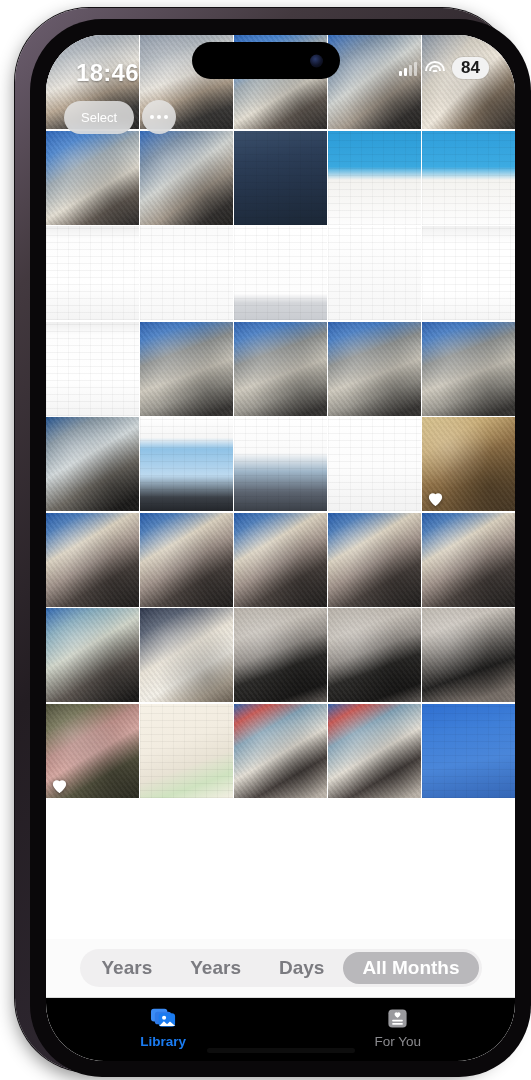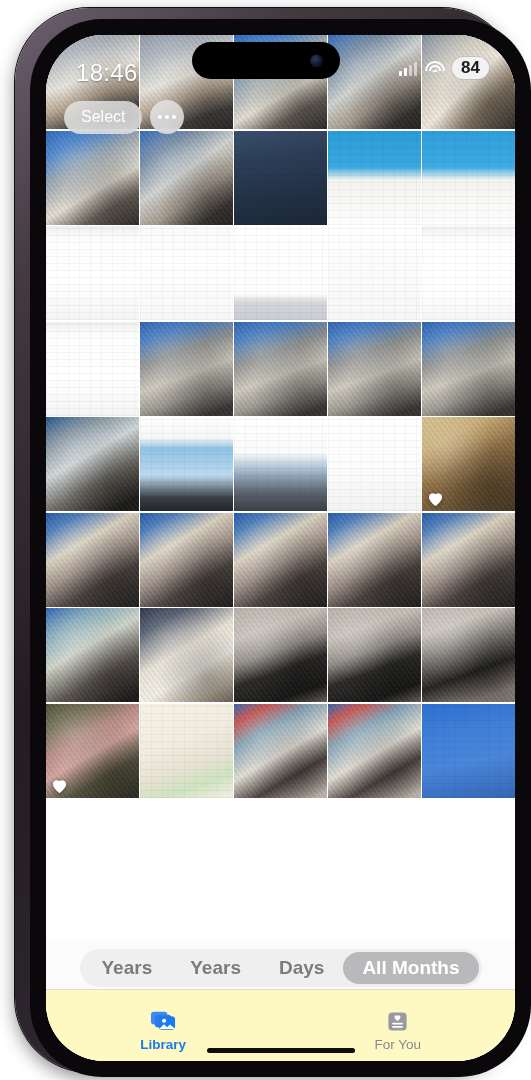--- a/index.html
+++ b/index.html
@@ -20,21 +20,21 @@
   #island{ position:absolute; left:50%; transform:translateX(-50%); top:34px;
            width:148px; height:37px; border-radius:19px; background:#000; z-index:40; }
   #island .lens{ position:absolute; right:17px; top:50%; transform:translateY(-50%);
            width:13px; height:13px; border-radius:50%;
            background:radial-gradient(circle at 40% 35%,#2b3a6b 0%,#101428 55%,#05060c 100%); }
 
   
   #statusbar{ position:absolute; top:0; left:0; width:469px; height:62px; z-index:35;
               display:flex; align-items:center; justify-content:space-between;
               padding:0 26px 0 30px; }
-  #clock{ font-size:24px; font-weight:400; color:#fff; letter-spacing:.3px;
+  #clock{ font-size:24px; font-weight:700; color:#fff; letter-spacing:.3px;
           text-shadow:0 1px 2px rgba(0,0,0,.35); margin-top:14px; }
   #status-right{ display:flex; align-items:center; gap:7px; margin-top:4px; }
   .sig{ display:flex; align-items:flex-end; gap:1.5px; height:15px; }
   .sig i{ width:3.5px; background:#fff; border-radius:1px; display:block; }
   .sig i:nth-child(1){height:5px} .sig i:nth-child(2){height:8px}
   .sig i:nth-child(3){height:11px;opacity:.55} .sig i:nth-child(4){height:14px;opacity:.55}
   .wifi{ width:21px; height:16px; position:relative; }
   .wifi b{ position:absolute; left:50%; transform:translateX(-50%);
            border:2.2px solid #fff; border-bottom:none;
            border-radius:50% 50% 0 0 / 100% 100% 0 0; display:block; }
@@ -48,21 +48,21 @@
   
   #navbar{ position:absolute; top:62px; left:0; width:469px; height:55px; z-index:30;
            display:flex; align-items:flex-start; justify-content:space-between;
            padding:0 16px 0 18px; }
   #dateblock{ line-height:1.02; }
   #dateblock .date{ font-size:27px; font-weight:700; color:#fff;
                     text-shadow:0 1px 3px rgba(0,0,0,.5); letter-spacing:-.4px; }
   #dateblock .place{ font-size:19px; font-weight:600; color:#fff; margin-top:4px;
                      text-shadow:0 1px 3px rgba(0,0,0,.55); }
   #navactions{ display:flex; align-items:center; gap:8px; margin-top:3px; }
-  .pillbtn{ background:rgba(232,232,232,.82); color:#fff; font-size:16px; font-weight:500;
+  .pillbtn{ background:rgba(232,232,232,.82); color:#fff; font-size:13px; font-weight:500;
             border-radius:18px; height:33px; padding:0 17px;
             display:flex; align-items:center; justify-content:center;
             backdrop-filter:blur(6px); }
   .circbtn{ background:rgba(232,232,232,.82); width:34px; height:34px; border-radius:50%;
             display:flex; align-items:center; justify-content:center; gap:3px;
             backdrop-filter:blur(6px); }
   .circbtn i{ width:4px; height:4px; border-radius:50%; background:#fff; display:block; }
 
   
   #grid{ position:absolute; top:0; left:0; width:469px; height:904px;
@@ -74,23 +74,23 @@
 
   
   #bottom{ position:absolute; bottom:0; left:0; width:469px; height:122px;
            background:#fbfbfb; z-index:20; }
   #segwrap{ display:flex; justify-content:center; padding-top:10px; }
   #segment{ background:#f0eff0; border-radius:19px; height:38px; display:flex;
             align-items:center; padding:3px; gap:0; }
   .seg{ font-size:19px; font-weight:600; color:#7b7b80; border-radius:16px;
         height:32px; padding:0 19px; display:flex; align-items:center; }
   .seg.on{ background:#b9b8bb; color:#fff; }
-  #tabbar{ position:absolute; bottom:0; left:0; width:469px; height:72px;
-           border-top:.7px solid #dcdcdc; background:#fef9c3;
-           display:flex; align-items:flex-start; padding-top:18px; }
+  #tabbar{ position:absolute; bottom:0; left:0; width:469px; height:64px;
+           border-top:.7px solid #dcdcdc; background:#000000;
+           display:flex; align-items:flex-start; padding-top:7px; }
   .tab{ flex:1; display:flex; flex-direction:column; align-items:center; gap:3px;
         position:relative; }
   .tab .lbl{ font-size:13.5px; color:#8a8a8e; }
   .tab.on .lbl{ color:#1a7bf0; font-weight:600; }
   .ticon{ width:28px; height:26px; display:flex; align-items:center; justify-content:center; }
   #homebar{ position:absolute; bottom:8px; left:50%; transform:translateX(-50%);
             width:148px; height:5px; border-radius:3px; background:#0d0d0d; z-index:25; }
   .annot{ position:absolute; border:5px solid #ef1b17; border-radius:50%;
           pointer-events:none; }
   #albums-annot{ width:68px; height:68px; left:-20px; top:-13px; }

